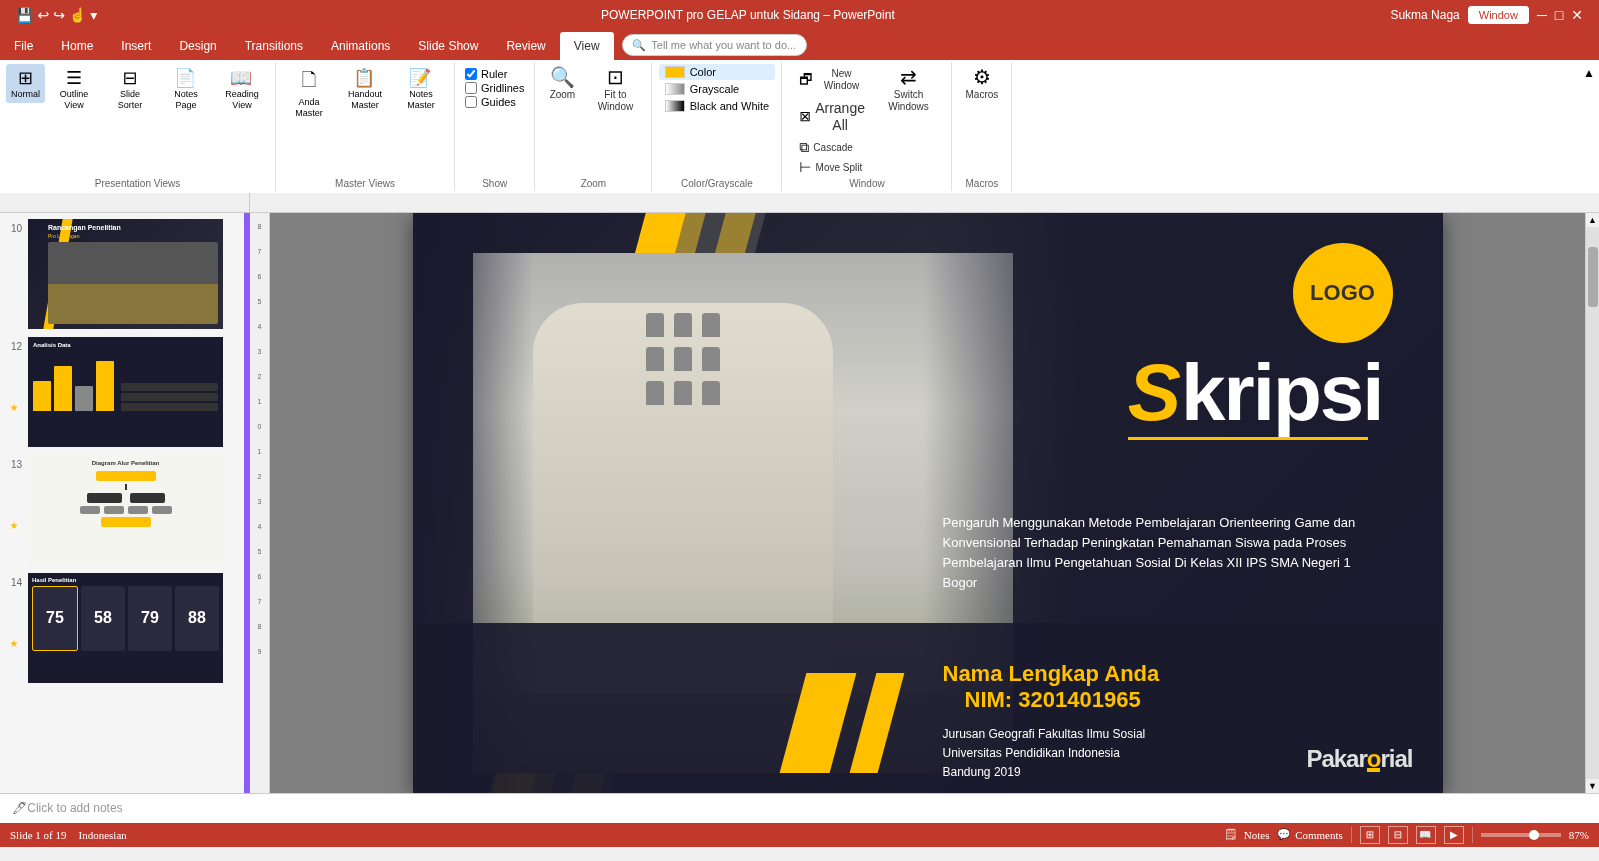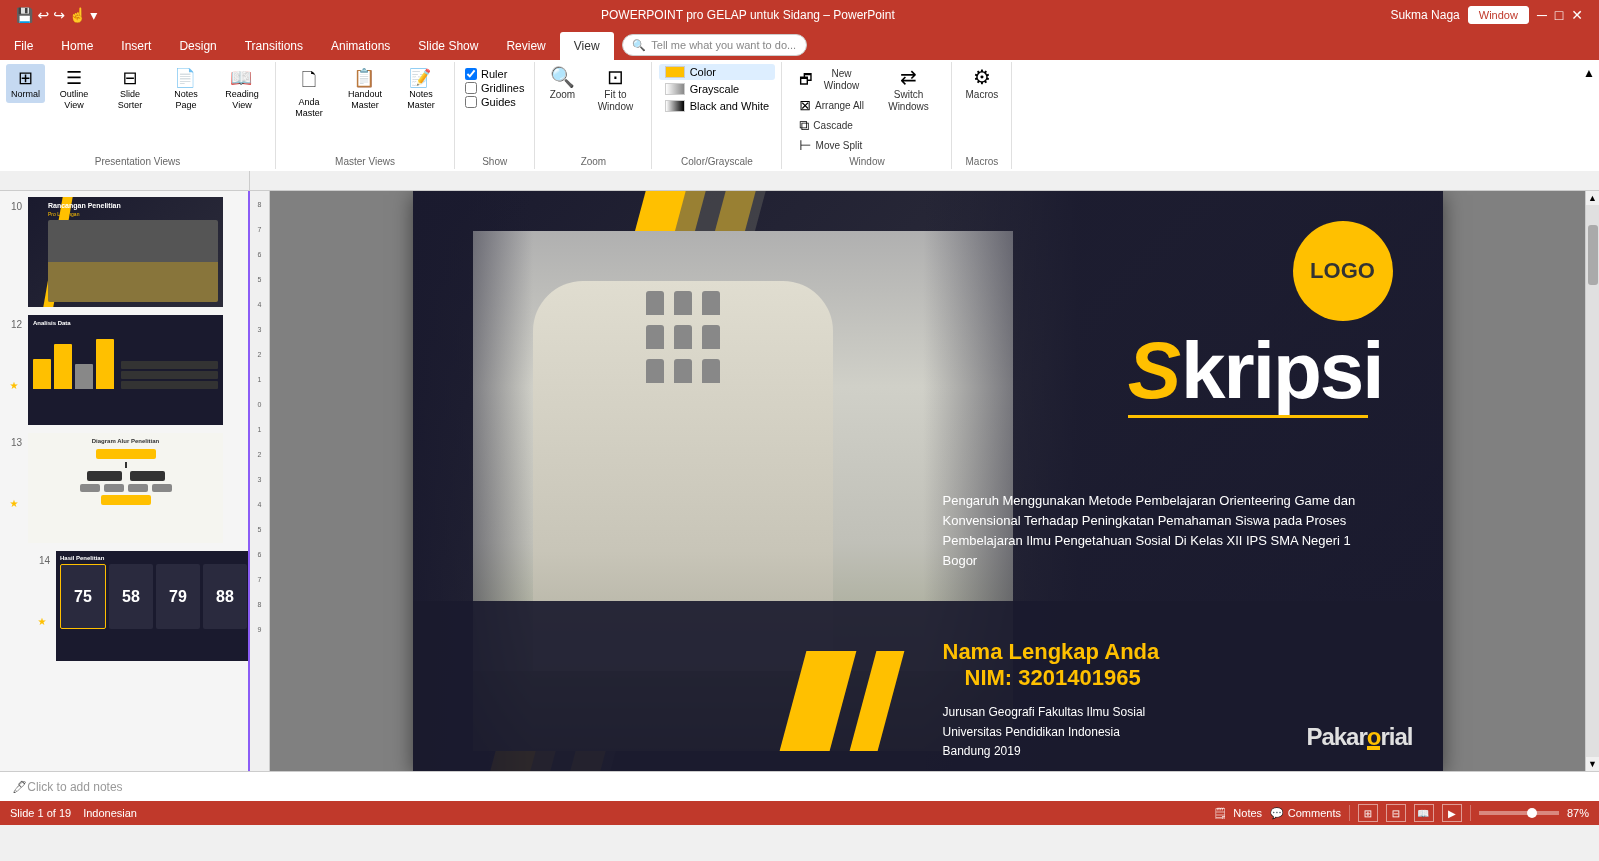--- a/index.html
+++ b/index.html
@@ -128,21 +128,21 @@
       min-width: 36px;
     }
     .pv-btn .icon { font-size: 18px; }
     .pv-btn .label { font-size: 9px; text-align: center; max-width: 44px; line-height: 1.2; }
     .pv-btn.active { background: #c5d9f1; }
 
     
     #slide-panel {
       width: 250px;
       background: #f5f5f5;
-      border-right: 2px solid #8b5cf6;
+      border-right: 6px solid #8b5cf6;
       overflow-y: auto;
       padding: 4px;
       display: flex;
       flex-direction: column;
       gap: 4px;
     }
     .slide-thumb {
       display: flex;
       align-items: flex-start;
       gap: 6px;
@@ -415,20 +415,21 @@
     
     #statusbar {
       height: 24px;
       background: #c0392b;
       display: flex;
       align-items: center;
       justify-content: space-between;
       padding: 0 10px;
       color: white;
       font-size: 11px;
+      font-family: Liberation Serif, serif;
     }
     #statusbar .left { display: flex; gap: 12px; }
     #statusbar .right { display: flex; align-items: center; gap: 8px; }
     .status-view-btn {
       width: 20px;
       height: 18px;
       border: 1px solid rgba(255,255,255,0.5);
       display: flex;
       align-items: center;
       justify-content: center;
@@ -704,21 +705,21 @@
 
   <div class="ribbon-group" style="min-width:170px;">
     <div class="ribbon-group-inner">
       <div style="display:flex;flex-direction:column;gap:2px;margin-right:6px;">
         <div class="ribbon-btn" style="flex-direction:row;min-width:auto;align-items:center;gap:4px;padding:2px 4px;">
           <span class="icon" style="font-size:14px;">🗗</span>
           <span class="label" style="font-size:10px;">New Window</span>
         </div>
         <div class="ribbon-btn" style="flex-direction:row;min-width:auto;align-items:center;gap:4px;padding:2px 4px;">
           <span class="icon" style="font-size:14px;">⊠</span>
-          <span class="label" style="font-size:10px;">Arrange All</span>
+          <span class="label" style="font-size:14px;">Arrange All</span>
         </div>
         <div class="ribbon-btn" style="flex-direction:row;min-width:auto;align-items:center;gap:4px;padding:2px 4px;">
           <span class="icon" style="font-size:14px;">⧉</span>
           <span class="label" style="font-size:10px;">Cascade</span>
         </div>
         <div class="ribbon-btn" style="flex-direction:row;min-width:auto;align-items:center;gap:4px;padding:2px 4px;">
           <span class="icon" style="font-size:14px;">⊢</span>
           <span class="label" style="font-size:10px;">Move Split</span>
         </div>
       </div>
@@ -835,21 +836,21 @@
               <div style="width:20px;height:8px;background:#888;border-radius:2px;"></div>
               <div style="width:20px;height:8px;background:#888;border-radius:2px;"></div>
             </div>
             <div style="width:50px;height:10px;background:#ffc000;border-radius:2px;"></div>
           </div>
         </div>
       </div>
     </div>
 
     <div class="slide-thumb">
-      <div style="display:flex;flex-direction:column;align-items:center;margin-left:28px;">
+      <div style="display:flex;flex-direction:column;align-items:center;">
         <div class="slide-num">14</div>
         <span class="star-icon">★</span>
       </div>
       <div class="thumb-img">
         <div style="position:absolute;inset:0;background:#1a1a2e;padding:4px;">
           <div style="color:white;font-size:6px;font-weight:bold;margin-bottom:3px;">Hasil Penelitian</div>
           <div style="display:flex;gap:3px;">
             <div style="flex:1;background:#2a2a3e;border-radius:2px;height:65px;display:flex;flex-direction:column;align-items:center;justify-content:center;border:1px solid #ffc000;">
               <div style="color:white;font-size:16px;font-weight:bold;">75</div>
             </div>

